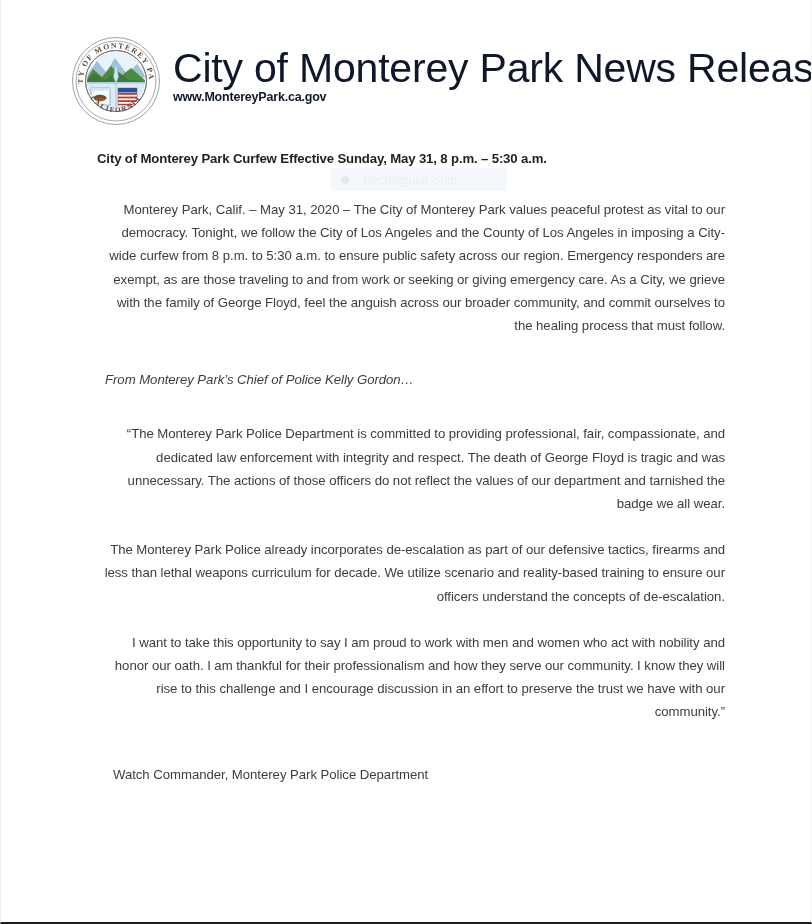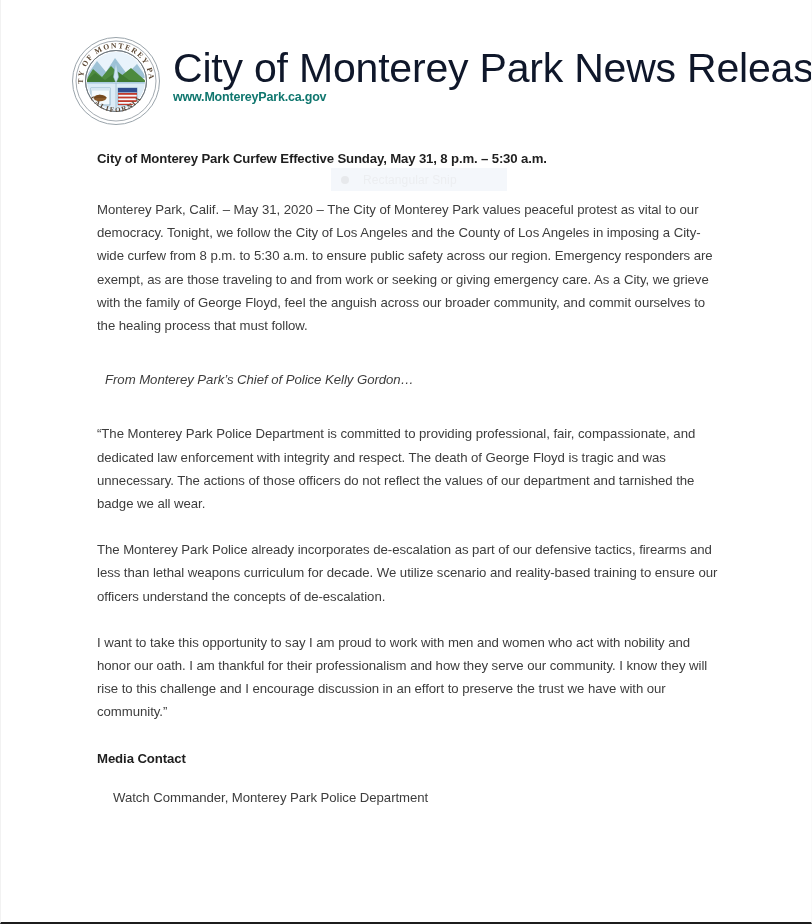--- a/index.html
+++ b/index.html
@@ -49,21 +49,21 @@
     font-weight: 400;
     color: #0f172a;
     line-height: 36px;
     letter-spacing: -0.2px;
     white-space: nowrap;
   }
   .masthead-url {
     font-family: "Liberation Sans", sans-serif;
     font-size: 12.5px;
     font-weight: bold;
-    color: #0f766e;
+    color: #0f172a;
     line-height: 16px;
     margin-top: 3px;
     letter-spacing: -0.2px;
   }
 
   
   .body-area {
     position: absolute;
     left: 96px;
     top: 150px;
@@ -77,21 +77,21 @@
     letter-spacing: -0.15px;
     margin: 0 0 8px 0;
   }
   .para {
     font-size: 13.2px;
     font-weight: 400;
     color: #3d3d3d;
     line-height: 23.2px;
     letter-spacing: -0.05px;
     margin: 0;
-    text-align: left;
+    text-align: right;
   }
   .spacer-lg { height: 23px; }
   .spacer-md { height: 23px; }
   .attribution {
     font-size: 13.2px;
     font-style: italic;
     color: #3d3d3d;
     line-height: 23.2px;
     letter-spacing: -0.05px;
     margin: 8px;
@@ -228,21 +228,20 @@
     <div class="spacer-md"></div>
 
     <p class="para">The Monterey Park Police already incorporates de-escalation as part of our defensive tactics, firearms and less than lethal weapons curriculum for decade. We utilize scenario and reality-based training to ensure our officers understand the concepts of de-escalation.</p>
 
     <div class="spacer-md"></div>
 
     <p class="para">I want to take this opportunity to say I am proud to work with men and women who act with nobility and honor our oath. I am thankful for their professionalism and how they serve our community. I know they will rise to this challenge and I encourage discussion in an effort to preserve the trust we have with our community.”</p>
 
     <div class="spacer-md"></div>
 
-    <p class="contact-head">Media Contact</p>
     <p class="contact-line">Watch Commander, Monterey Park Police Department</p>
   </div>
 
   <div class="snip-ghost">
     <span class="snip-ghost-dot"></span>
     <span class="snip-ghost-label">Rectangular Snip</span>
   </div>
 
 </div>
 

